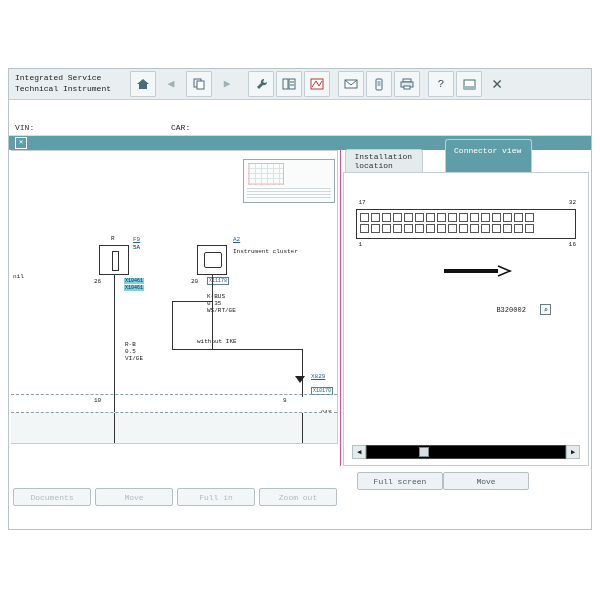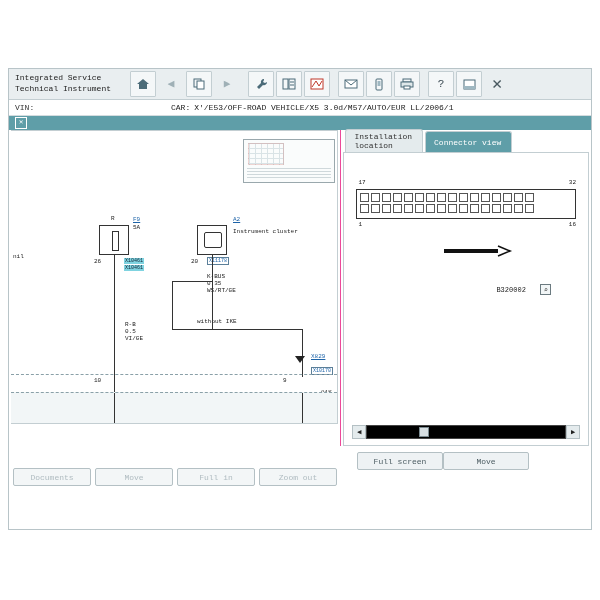--- a/index.html
+++ b/index.html
@@ -80,20 +80,21 @@
   }
 
   
   .vinbar {
     display: flex;
     align-items: center;
     height: 15px;
     background: #ffffff;
     border-bottom: 1px solid #d4dcdf;
     font-size: 8px;
+    margin-top: 20px;
   }
   .vin-label { width: 38px; padding-left: 6px; color: #333; }
   .vin-car { color: #222; }
 
   
   .titlebar {
     display: flex;
     align-items: center;
     height: 14px;
     background: #5f9ea8;
@@ -392,21 +393,20 @@
     </div>
     <div class="tb-close">
       <span class="glyph">✕</span>
     </div>
   </div>
 
   <div class="vinbar">
     <div class="vin-label">VIN:</div>
     <div style="width:118px"></div>
     <div style="margin-right:4px;font-size:8px">CAR:</div>
-    <div class="vin-car">X'/E53/OFF-ROAD VEHICLE/X5 3.0d/M57/AUTO/EUR LL/2006/1</div>
   </div>
 
   <div class="titlebar">
     <div class="t-close">✕</div>
   </div>
 
   <div class="body">
 
     <div class="left-pane">
 
@@ -469,21 +469,21 @@
         <div class="wire v-line" style="left:291px; top:262px; height:30px;"></div>
       </div>
     </div>
 
     <div class="right-pane">
       <div class="tabrow">
         <div class="tab small">
           <div>Installation</div>
           <div>location</div>
         </div>
-        <div class="tab active" style="padding-top:6px;padding-bottom:5px;">Connector view</div>
+        <div class="tab active" style="padding-top:6px;padding-bottom:17px;margin-left:20px;">Connector view</div>
       </div>
 
       <div class="canvas">
 
         <div class="conn-num" style="left:14px; top:26px;">17</div>
         <div class="conn-num" style="right:12px; top:26px;">32</div>
 
         <div class="conn-frame">
           <div class="pin-row">
             <div class="pin"></div>

